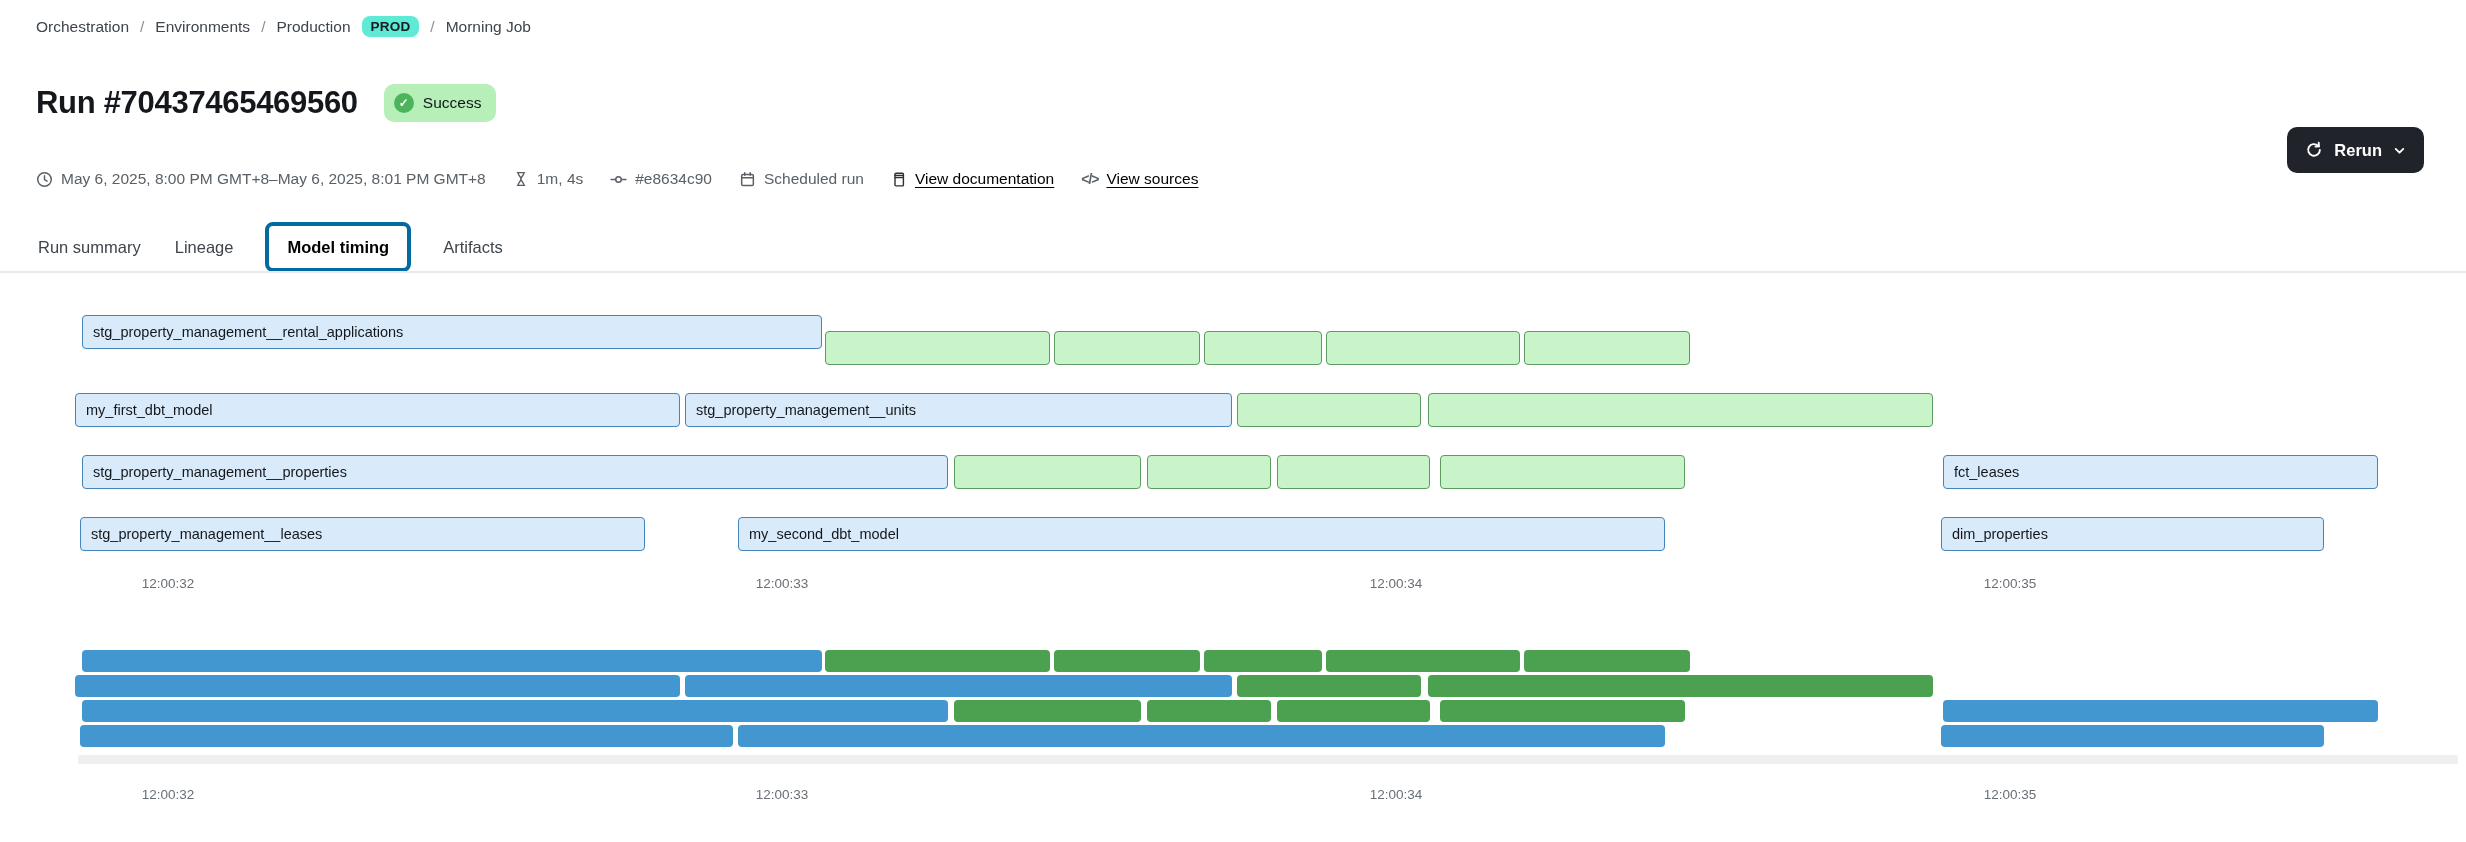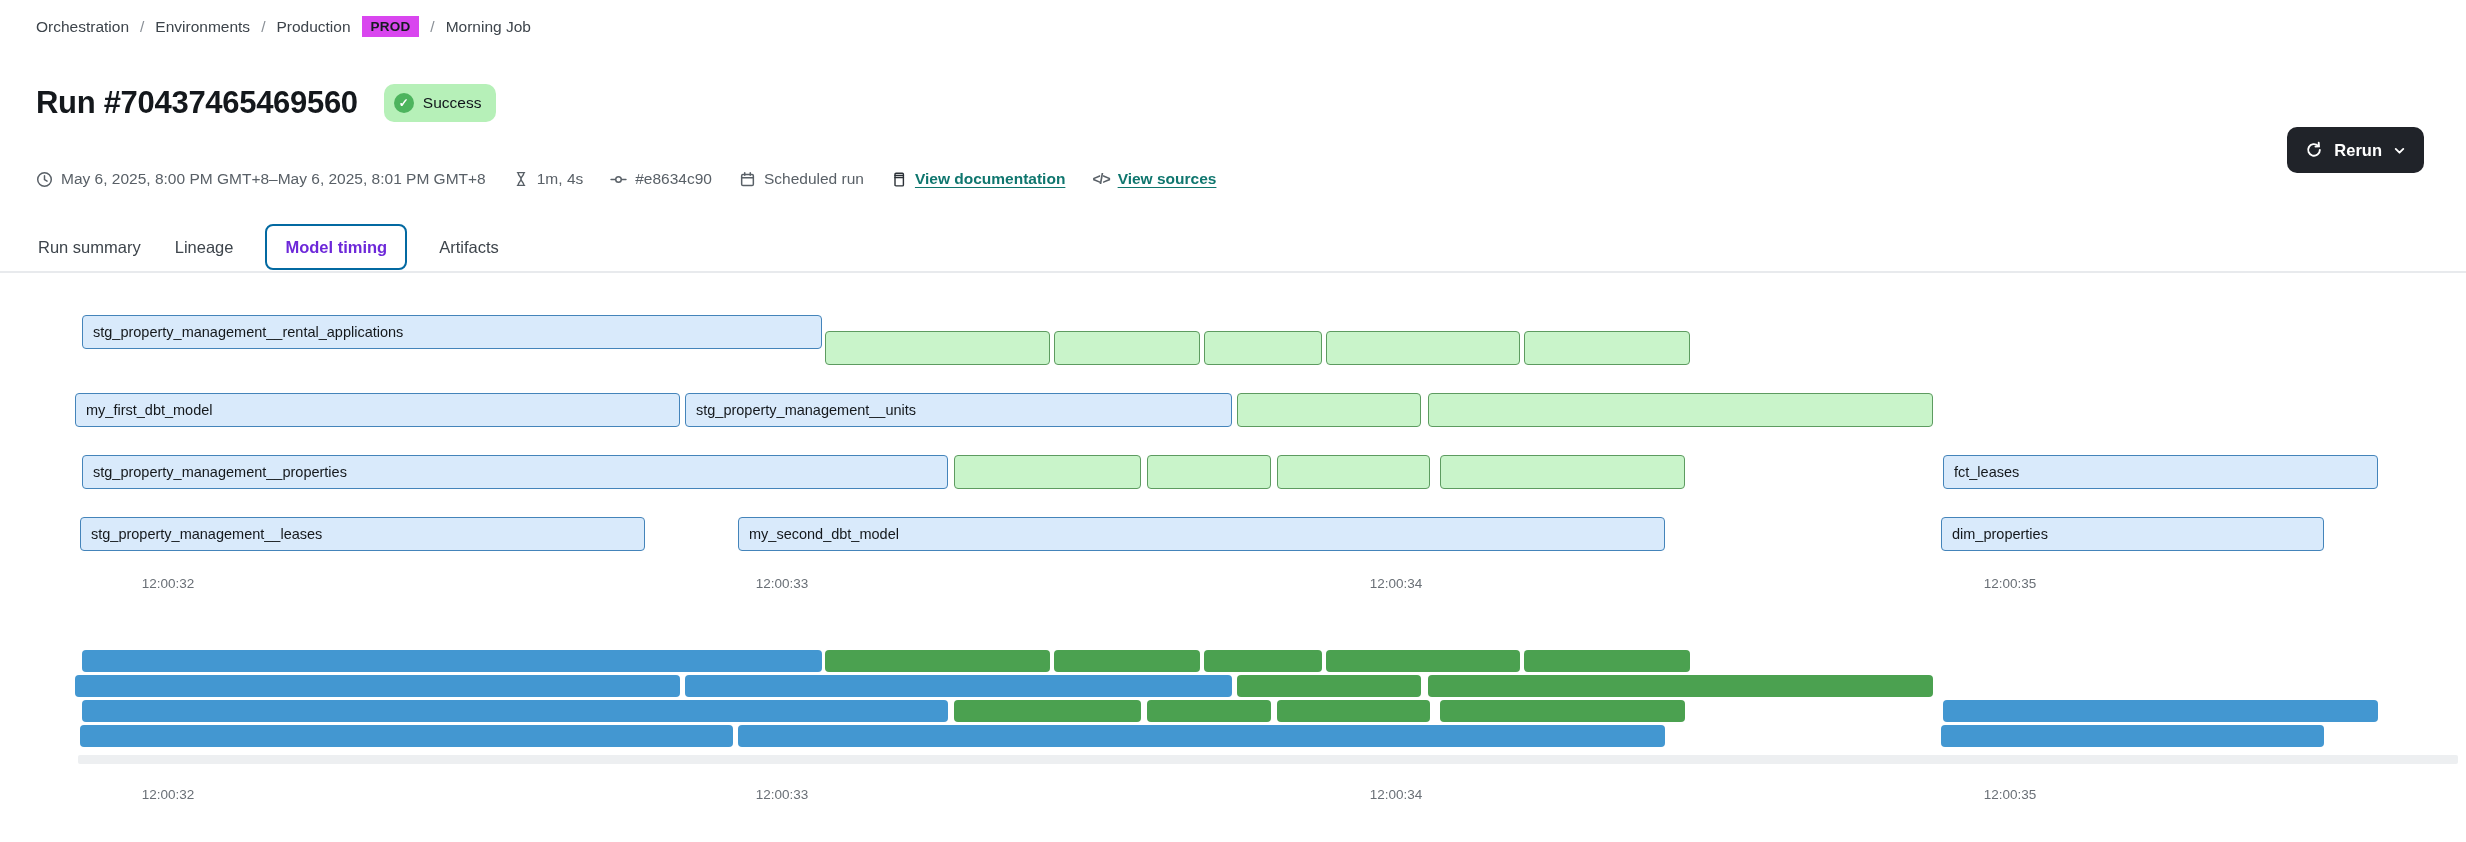--- a/index.html
+++ b/index.html
@@ -3,43 +3,43 @@
 <meta charset="utf-8">
 <style>
   html,body{margin:0;padding:0;background:#fff;}
   body{font-family:"Liberation Sans",sans-serif;color:#15191d;}
   .page{position:relative;width:2466px;height:842px;background:#fff;overflow:hidden;}
 
   
   .breadcrumb{position:absolute;left:36px;top:16px;display:flex;align-items:center;gap:11px;font-size:15.5px;color:#3d444b;}
   .crumb{cursor:pointer;}
   .crumb-sep{color:#8a9097;}
-  .env-badge{background:#d946ef;color:#171c22;font-weight:700;font-size:13.5px;padding:3px 9px;border-radius:0;letter-spacing:.2px;}
+  .env-badge{background:#5eead4;color:#171c22;font-weight:700;font-size:13.5px;padding:3px 9px;border-radius:8px;letter-spacing:.2px;}
 
   
   .title-row{position:absolute;left:36px;top:84px;display:flex;align-items:center;gap:26px;}
   .run-title{font-size:31px;font-weight:700;color:#14181c;letter-spacing:-.3px;}
   .status-badge{display:flex;align-items:center;gap:9px;background:#b6f0b8;border-radius:10px;height:38px;padding:0 15px 0 10px;font-size:15.5px;color:#10151a;}
   .status-check{width:20px;height:20px;border-radius:50%;background:#4db45e;color:#fff;display:flex;align-items:center;justify-content:center;font-size:12px;font-weight:700;}
 
   
   .meta-row{position:absolute;left:36px;top:170px;display:flex;align-items:center;gap:27px;font-size:15.5px;color:#596067;}
   .meta-item{display:flex;align-items:center;gap:8px;white-space:nowrap;}
   .meta-item svg{display:block;}
-  .meta-link{color:#0f766e;font-weight:700;text-decoration:underline;text-underline-offset:3px;cursor:pointer;}
+  .meta-link{color:#000000;font-weight:400;text-decoration:underline;text-underline-offset:3px;cursor:pointer;}
   .code-glyph{font-size:14px;font-weight:700;color:#596067;letter-spacing:-1px;}
 
   
   .rerun-btn{position:absolute;top:127px;right:42px;height:46px;background:#202329;border-radius:10px;display:flex;align-items:center;gap:11px;padding:0 18px;color:#fff;font-size:16.5px;font-weight:700;cursor:pointer;}
   .rerun-btn svg{display:block;}
 
   
   .tabs{position:absolute;left:36px;top:224px;display:flex;align-items:center;gap:30px;font-size:16.5px;color:#3e454c;height:46px;}
   .tab{cursor:pointer;padding:0 2px;}
-  .tab.active{border:2px solid #0369a1;border-radius:8px;height:42px;display:flex;align-items:center;padding:0 18px;color:#6d28d9;font-weight:700;}
+  .tab.active{border:4px solid #0369a1;border-radius:8px;height:42px;display:flex;align-items:center;padding:0 18px;color:#000000;font-weight:700;}
   .tabs-divider{position:absolute;left:0;top:271px;width:2466px;height:2px;background:#e8eaed;}
 
   
   .bar{position:absolute;height:34px;border-radius:4px;box-sizing:border-box;display:flex;align-items:center;overflow:hidden;cursor:pointer;}
   .bar.model{background:var(--model-fill,#d9eafb);border:1.5px solid var(--model-border,#4484ba);}
   .bar.test{background:var(--test-fill,#c9f4ca);border:1.5px solid var(--test-border,#5d9b60);}
   .bar-label{padding-left:10px;font-size:14.5px;color:#14181c;white-space:nowrap;}
 
   .axis-label{position:absolute;transform:translateX(-50%);font-size:13.5px;color:#696f76;white-space:nowrap;}
 

